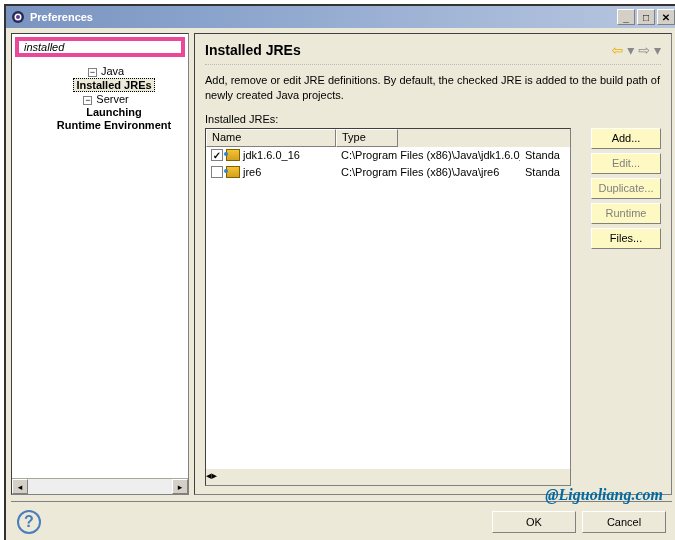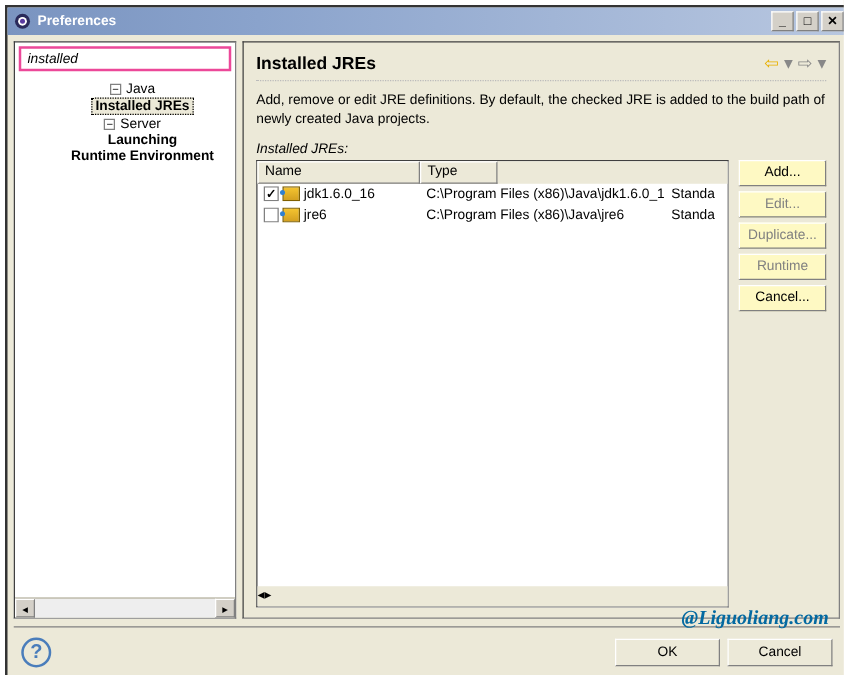--- a/index.html
+++ b/index.html
@@ -5,40 +5,40 @@
 * { box-sizing: border-box; font-family: Tahoma, Arial, sans-serif; font-size: 11px; }
 body { margin: 0; padding: 4px; background: #fff; }
 .outer { width: 675px; height: 540px; border: 2px solid #333; background: #ece9d8; position: relative; }
 .titlebar { height: 22px; background: linear-gradient(to right, #7a94c0, #8aa3cc 30%, #b8c7e0); color: #fff; display: flex; align-items: center; padding: 0 2px 0 4px; }
 .titlebar .appicon { width: 16px; height: 16px; margin-right: 4px; display: flex; align-items: center; justify-content: center; }
 .titlebar .title { font-weight: bold; flex: 1; }
 .winbtn { width: 18px; height: 16px; background: #d4d0c8; border: 1px solid #808080; border-top-color: #fff; border-left-color: #fff; margin-left: 2px; display: flex; align-items: center; justify-content: center; color: #000; font-weight: bold; font-family: Arial; font-size: 10px; cursor: default; }
 .body { position: absolute; top: 22px; left: 0; right: 0; bottom: 0; padding: 5px; display: flex; flex-direction: column; }
 .split { flex: 1; display: flex; gap: 5px; min-height: 0; }
 .leftpane { width: 178px; display: flex; flex-direction: column; border: 1px solid #808080; border-top-color:#404040; border-left-color:#404040; background:#fff;}
-.searchbox { height: 20px; border: 2px solid #ec4899; background: #fff; margin: 3px; display: flex; align-items: center; padding: 0 3px; gap: 48px; }
+.searchbox { height: 20px; border: 4px solid #ec4899; background: #fff; margin: 3px; display: flex; align-items: center; padding: 0 3px; gap: 48px; }
 .searchbox input { border: none; outline: none; flex: 1; font-style: italic; background: transparent;}
 .searchbox .clear { width: 12px; height: 12px; color: #888; cursor: pointer; }
 .tree { flex: 1; background: #fff; padding: 4px 2px; overflow: auto; }
 .tree ul { list-style: none; margin: 0; padding: 0 0 0 14px; text-align: center; }
 .tree li { margin: 1px 0; white-space: nowrap;}
 .tree .node { display: inline-flex; align-items: center; gap: 3px; padding: 0 2px; cursor: default;}
 .tree .expander { width: 9px; height: 9px; border: 1px solid #808080; display: inline-flex; align-items: center; justify-content: center; font-size: 9px; line-height: 7px; margin-right: 2px; color:#000;}
 .tree .selected { background: #ece9d8; border: 1px dotted #000;}
 .leftscroll { height: 16px; background: #ece9d8; border-top: 1px solid #aca899; display:flex;}
 .leftscroll .sbtn{width:16px;border:1px solid #808080;border-top-color:#fff;border-left-color:#fff;background:#d4d0c8;display:flex;align-items:center;justify-content:center;font-size:9px;}
 .leftscroll .strack{flex:1;background:#eee;}
 .rightpane { flex: 1; background: #ece9d8; border: 1px solid #808080; border-top-color:#404040; border-left-color:#404040; display: flex; flex-direction: column; padding: 8px 10px; min-width:0;}
 .rhead { display: flex; align-items: center; border-bottom:1px dotted #bbb; padding-bottom:6px;}
 .rtitle { font-size: 14px; font-weight: bold; flex: 1; }
 .navbtns { display: flex; gap: 4px; align-items: center; color:#888;}
 .navbtns span{font-size:14px;}
 .rdesc { margin: 8px 0 10px 0; color: #000; line-height: 1.35;}
-.rlabel { margin-bottom: 3px; font-style: italic; }
-.midrow{display:flex; gap:8px; flex:1; min-height:0;}
+.rlabel { margin-bottom: 3px; }
+.midrow{display:flex; gap:20px; flex:1; min-height:0;}
 .tablewrap { flex:1; border: 1px solid #808080; border-top-color:#404040; border-left-color:#404040; background: #fff; display:flex; flex-direction:column; min-width:0;}
 .thead { display: flex; background: #ece9d8; height:18px;}
 .th { border: 1px solid #fff; border-right-color:#808080; border-bottom-color:#808080; padding: 1px 5px; background:#ece9d8;}
 .th.name{width:130px;} .th.loc{flex:1;} .th.type{width:62px;}
 .tbody{flex:1; overflow:hidden;}
 .trow{display:flex; height:17px; align-items:center;}
 .td{padding:0 5px; overflow:hidden; white-space:nowrap; text-overflow:clip;}
 .td.name{width:130px; display:flex; align-items:center; gap:3px;}
 .td.loc{flex:1;} .td.type{width:50px;}
 .cb{width:12px;height:12px;border:1px solid #808080;background:#fff;display:inline-flex;align-items:center;justify-content:center;font-size:10px;font-weight:bold;}
@@ -151,21 +151,21 @@
               <span class="sbtn">◂</span>
               <span class="strack"></span>
               <span class="sbtn">▸</span>
             </div>
           </div>
           <div class="rbtns">
             <div class="btn">Add...</div>
             <div class="btn disabled">Edit...</div>
             <div class="btn disabled">Duplicate...</div>
             <div class="btn disabled">Runtime</div>
-            <div class="btn">Cancel...</div>
+            <div class="btn">Files...</div>
           </div>
         </div>
       </div>
     </div>
 
     <div class="footer">
       <span class="help">?</span>
       <span class="spacer"></span>
       <span class="fbtn">OK</span>
       <span class="fbtn">Cancel</span>

